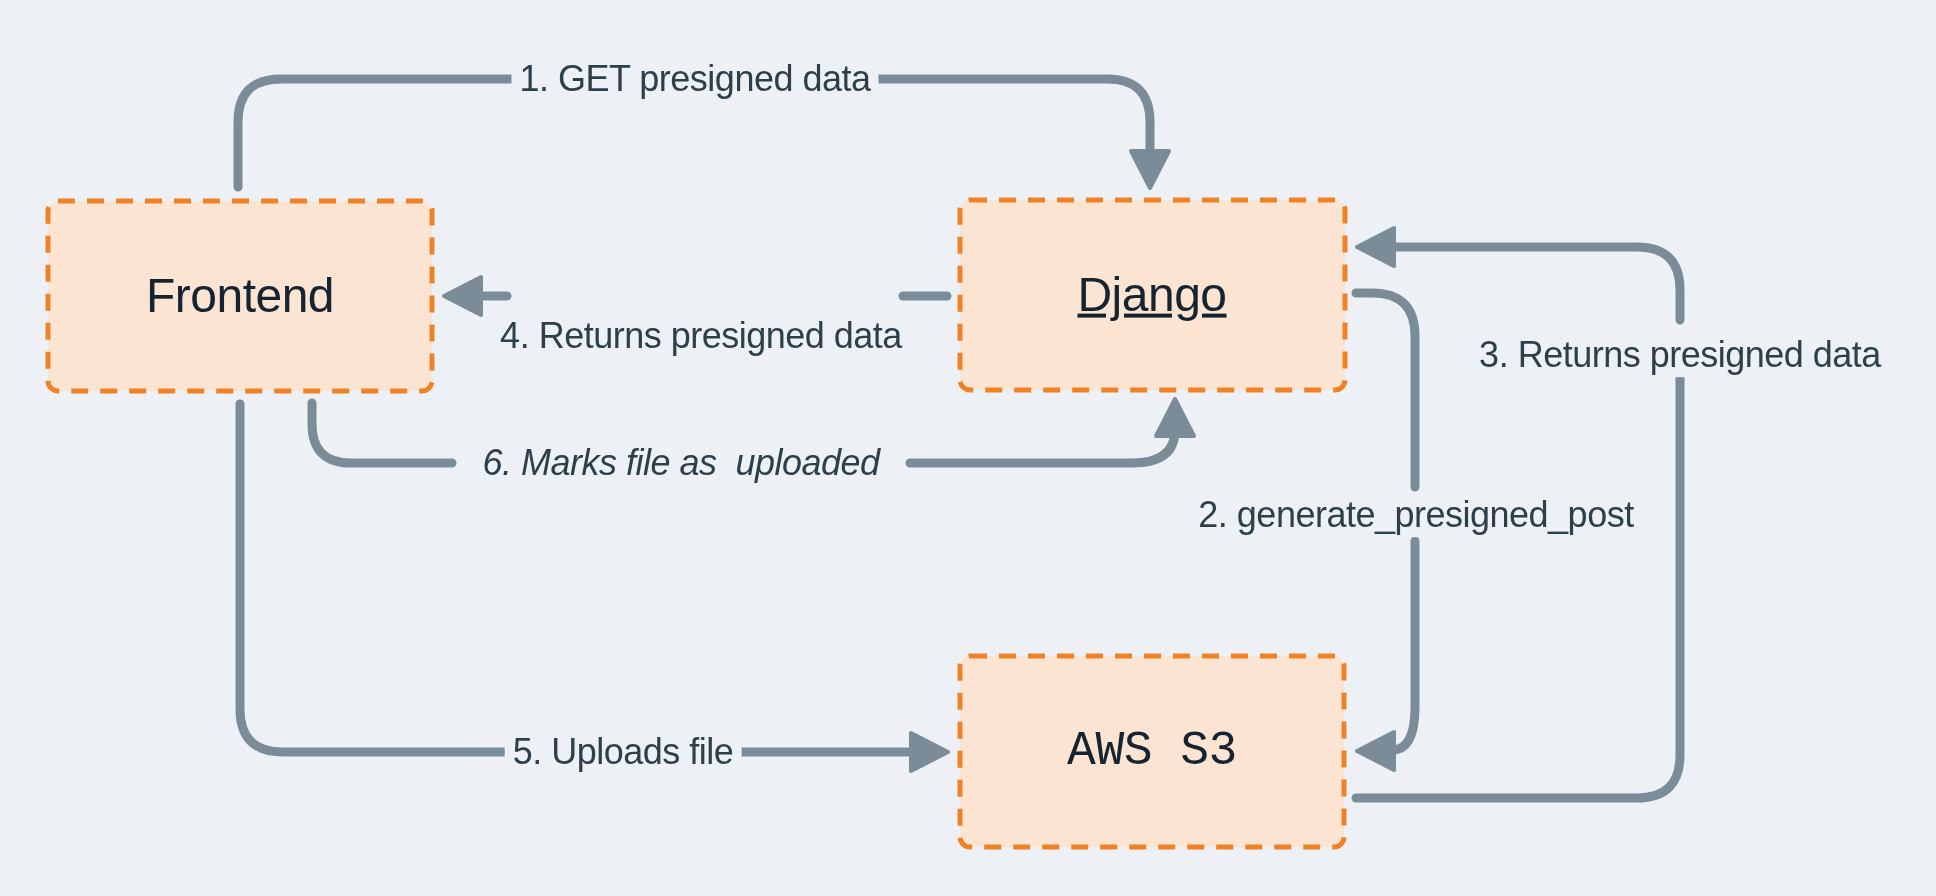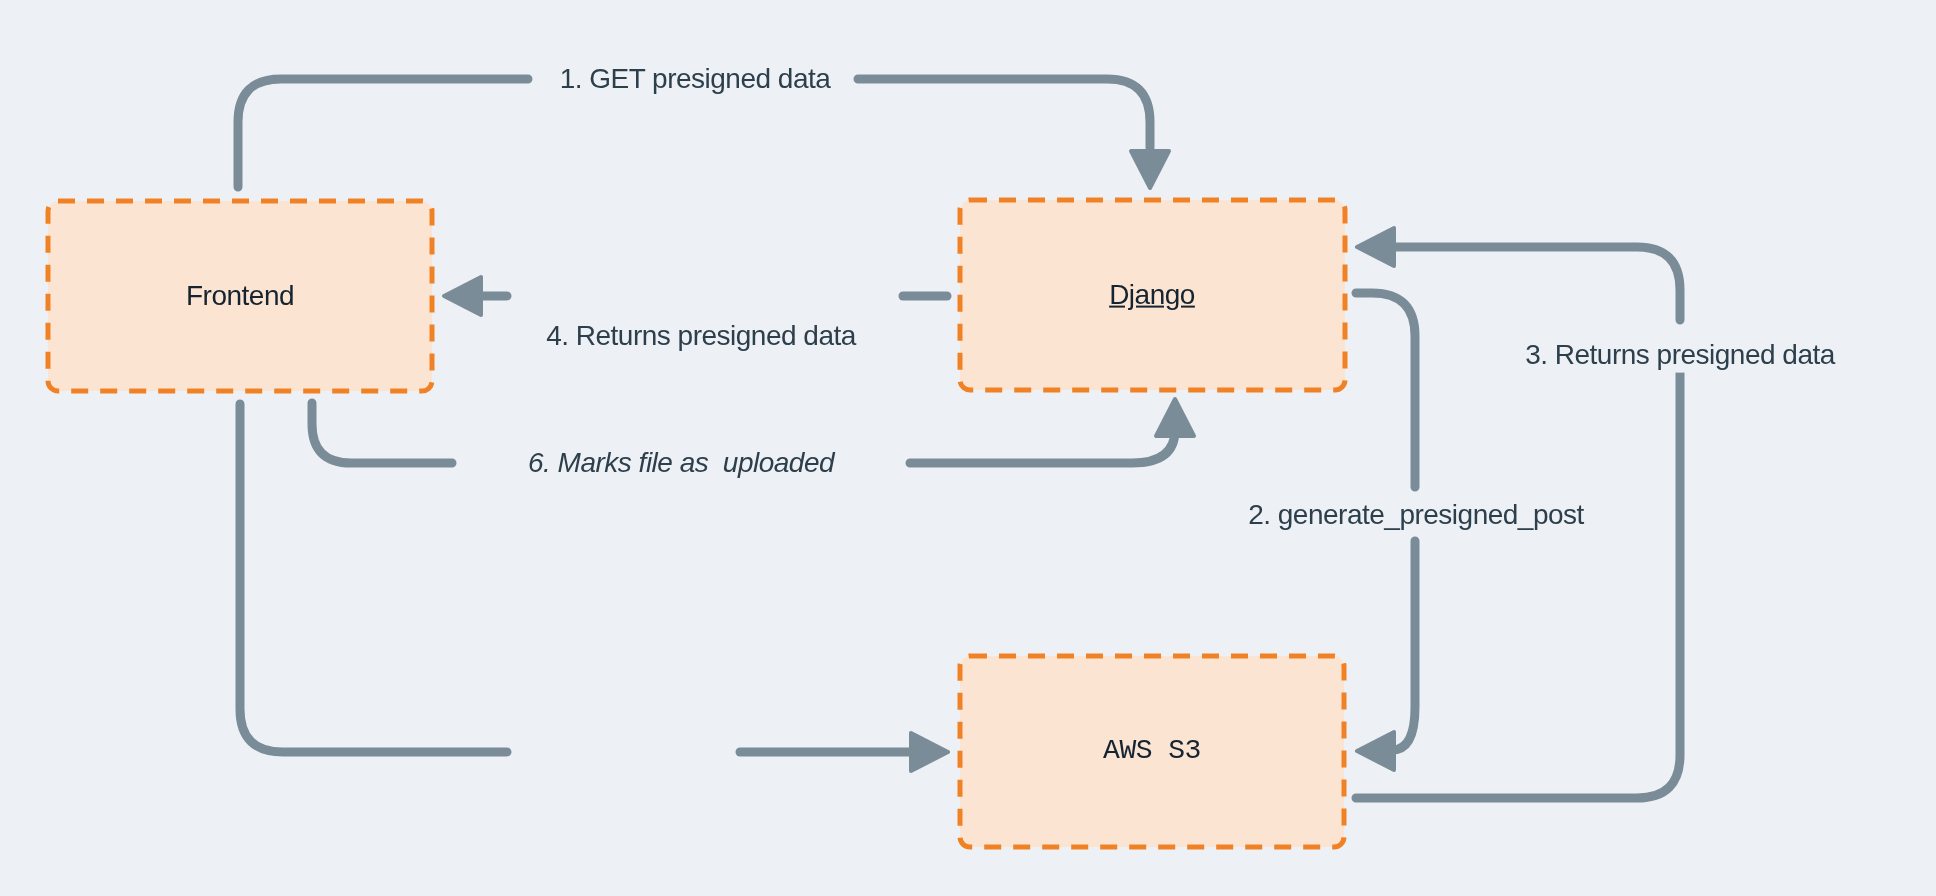--- a/index.html
+++ b/index.html
@@ -40,31 +40,31 @@
     fill: var(--node-fill);
     stroke: var(--node-border);
     stroke-width: 5;
     stroke-dasharray: 17 12;
   }
   .label {
     position: absolute;
     transform: translate(-50%, -50%);
     white-space: pre;
     color: var(--label-text);
-    font-size: 28px;
+    font-size: 36px;
     letter-spacing: -0.5px;
     line-height: 1.1;
   }
   .edge-label {
     background: var(--background);
     padding: 2px 8px;
   }
   .node-label {
     color: var(--node-text);
-    font-size: 28px;
+    font-size: 48px;
     background: transparent;
   }
 </style>
 </head>
 <body>
 
 <div class="canvas">
 
   <svg width="1936" height="896" viewBox="0 0 1936 896">
 
@@ -98,15 +98,16 @@
   </svg>
 
   <div class="label node-label" style="left:240px; top:296px;">Frontend</div>
   <div class="label node-label" style="left:1152px; top:295px;text-decoration:underline;">Django</div>
   <div class="label node-label" style="left:1152px; top:751px;font-family:Liberation Mono, monospace;">AWS S3</div>
 
   <div class="label edge-label" style="left:695px; top:79px;">1. GET presigned data</div>
   <div class="label edge-label" style="left:1416px; top:515px;">2. generate_presigned_post</div>
   <div class="label edge-label" style="left:1680px; top:347px;margin-top:8px;">3. Returns presigned data</div>
   <div class="label edge-label" style="left:701px; top:296px;margin-top:40px;">4. Returns presigned data</div>
+  <div class="label edge-label" style="left:623px; top:752px;">5. Uploads file</div>
   <div class="label edge-label" style="left:681px; top:463px;font-style:italic;">6. Marks file as  uploaded</div>
 
 </div>
 
 </body></html>

